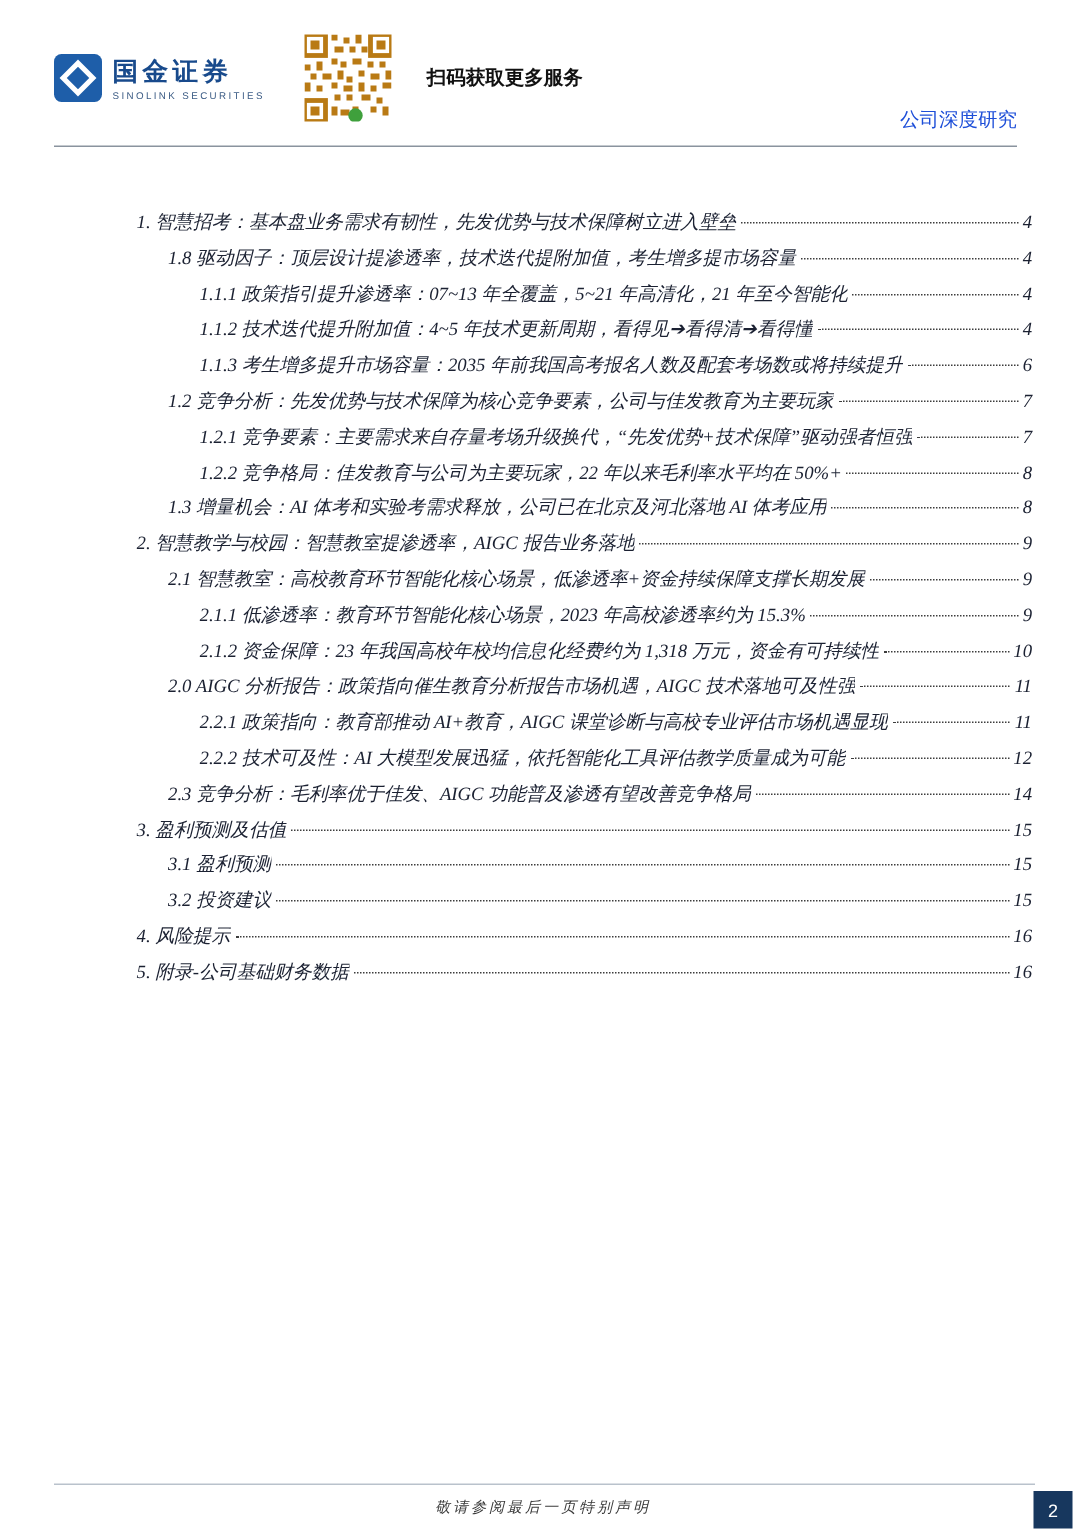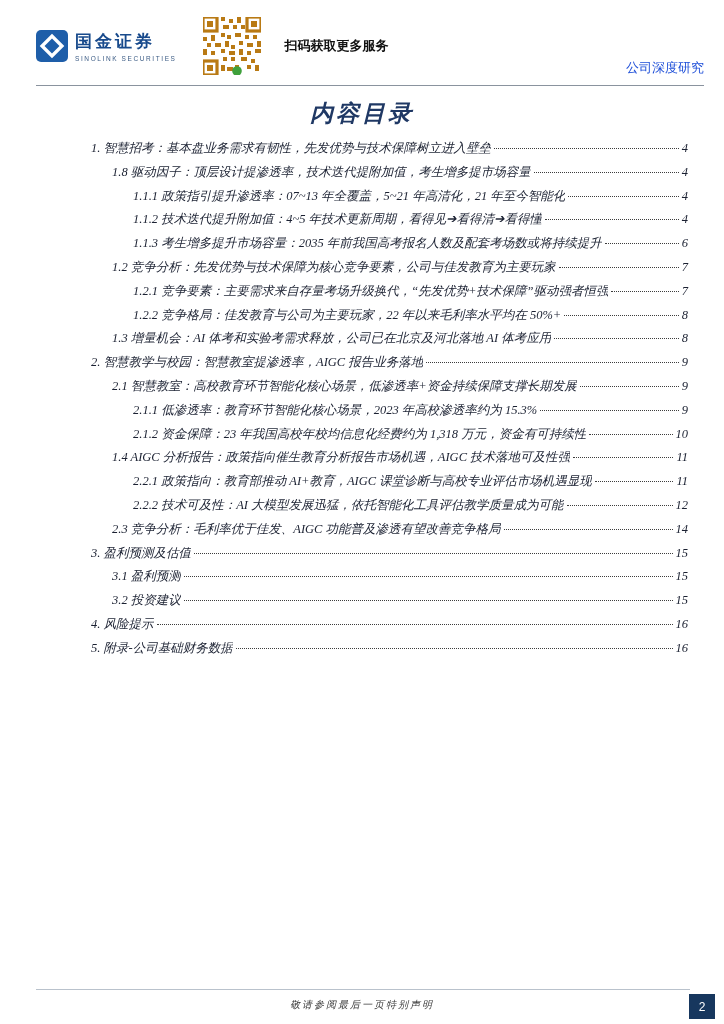--- a/index.html
+++ b/index.html
@@ -11,22 +11,22 @@
     overflow:hidden;
   }
   .page {
     position:relative;
     width:724px; height:1024px;
     background:#fff;
   }
 
   
   .header {
-    position:absolute; top:0; left:36px; right:20px;
-    height:86px;
+    position:absolute; top:0; left:36px; right:46px;
+    height:98px;
     border-bottom:1px solid #8a939e;
     display:flex; justify-content:space-between; align-items:center;
   }
   .header-left { display:flex; align-items:center; gap:26px; padding-top:6px; }
   .logo { display:flex; align-items:center; gap:7px; }
   .logo-mark { width:32px; height:32px; flex:0 0 auto; }
   .logo-cn {
     font-family:"Liberation Sans", sans-serif;
     font-weight:bold; font-size:17px; color:#184a8c; letter-spacing:3px;
   }
@@ -166,21 +166,20 @@
               <rect x="16" y="24" width="2" height="2"></rect>
           </g>
           <circle cx="17" cy="27" r="2.4" fill="#3fa03c"></circle>
         </svg>
         <span class="qr-caption">扫码获取更多服务</span>
       </div>
     </div>
     <div class="report-type">公司深度研究</div>
   </div>
 
-  <div class="toc-title">内容目录</div>
 
   <div class="toc">
   <div class="toc-row lv1">
     <span class="toc-text">1. 智慧招考：基本盘业务需求有韧性，先发优势与技术保障树立进入壁垒</span>
     <span class="leader"></span>
     <span class="toc-page">4</span>
   </div>
 
   <div class="toc-row lv2">
     <span class="toc-text">1.8 驱动因子：顶层设计提渗透率，技术迭代提附加值，考生增多提市场容量</span>
@@ -248,21 +247,21 @@
     <span class="toc-page">9</span>
   </div>
 
   <div class="toc-row lv3">
     <span class="toc-text">2.1.2 资金保障：23 年我国高校年校均信息化经费约为 1,318 万元，资金有可持续性</span>
     <span class="leader"></span>
     <span class="toc-page">10</span>
   </div>
 
   <div class="toc-row lv2">
-    <span class="toc-text">1.4 AIGC 分析报告：政策指向催生教育分析报告市场机遇，AIGC 技术落地可及性强</span>
+    <span class="toc-text">2.0 AIGC 分析报告：政策指向催生教育分析报告市场机遇，AIGC 技术落地可及性强</span>
     <span class="leader"></span>
     <span class="toc-page">11</span>
   </div>
 
   <div class="toc-row lv3">
     <span class="toc-text">2.2.1 政策指向：教育部推动 AI+教育，AIGC 课堂诊断与高校专业评估市场机遇显现</span>
     <span class="leader"></span>
     <span class="toc-page">11</span>
   </div>
 

